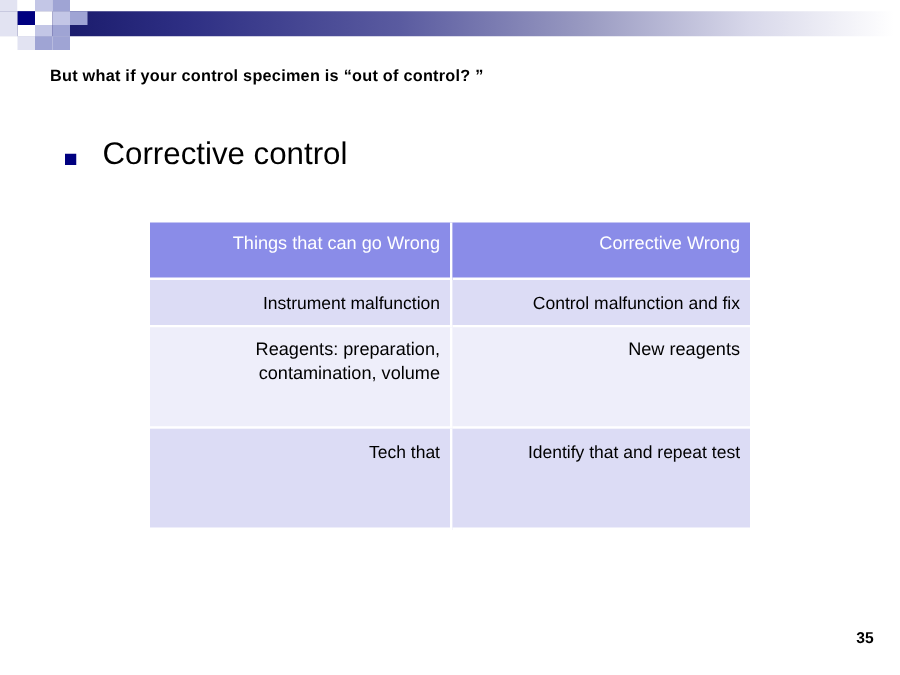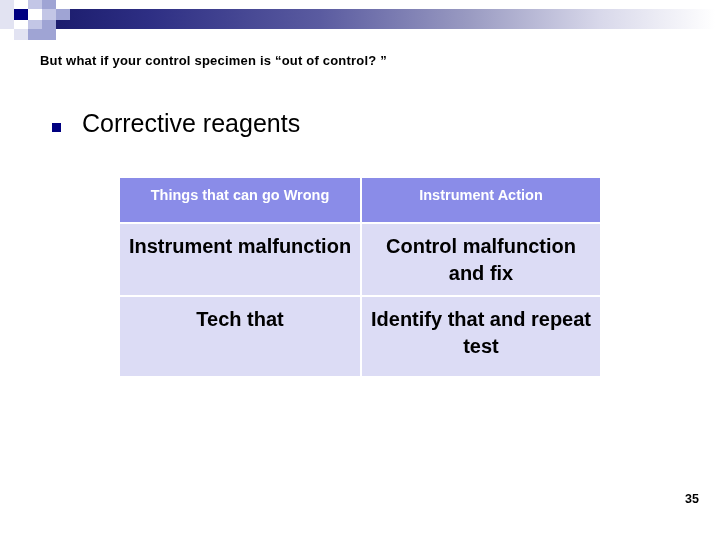--- a/index.html
+++ b/index.html
@@ -88,58 +88,58 @@
     left: 120px;
     top: 178px;
     width: 480px;
     border-collapse: separate;
     border-spacing: 0;
     table-layout: fixed;
   }
   #corrective-table td,
   #corrective-table th {
     vertical-align: top;
-    text-align: center;
+    text-align: right;
     padding: 9px 8px 8px 8px;
-    font-weight: bold;
+    font-weight: normal;
     border-right: 2px solid #ffffff;
     border-bottom: 2px solid #ffffff;
   }
   #corrective-table th:last-child,
   #corrective-table td:last-child {
     border-right: none;
   }
   .hdr-cell {
     background: #8a8ce8;
     color: #ffffff;
     font-size: 14.5px;
     height: 27px;
     padding-top: 9px;
     padding-bottom: 9px;
   }
   .row-a td {
     background: #dcdcf5;
     color: #000000;
-    font-size: 20px;
+    font-size: 14px;
   }
   .row-b td {
     background: #eeeefa;
     color: #000000;
     font-size: 14.5px;
   }
   .t-row  td { height: 62px; }
   .t-row2 td { height: 62px; }
   .t-row3 td { height: 70px; }
   .cell-line { line-height: 1.35; }
 
   
   #page-number {
     position: absolute;
     right: 21px;
-    bottom: 34px;
+    bottom: 23px;
     font-size: 12.5px;
     font-weight: bold;
     color: #000000;
   }
 </style>
 </head>
 <body>
 
 <div id="header-band">
   <div class="grad-bar"></div>
@@ -164,39 +164,43 @@
   <div class="sq sq-pale" style="left:14px; top:29px; width:14px; height:11px;"></div>
   <div class="sq sq-mid" style="left:42px; top:29px; width:14px; height:11px;"></div>
 
   <div class="sq sq-mid" style="left:28px; top:29px; width:14px; height:11px;"></div>
 </div>
 
 <div id="slide-title">But what if your control specimen is “out of control? ”</div>
 
 <div id="bullet-row">
   <div id="bullet-marker"></div>
-  <div id="bullet-text">Corrective reagents</div>
+  <div id="bullet-text">Corrective control</div>
 </div>
 
 <table id="corrective-table">
   <colgroup>
     <col style="width:242px;">
     <col style="width:238px;">
   </colgroup>
   <thead>
     <tr class="h-row">
       <th class="hdr-cell">Things that can go Wrong</th>
-      <th class="hdr-cell">Instrument Action</th>
+      <th class="hdr-cell">Corrective Wrong</th>
     </tr>
   </thead>
   <tbody>
     <tr class="row-a">
       <td class="cell-line">Instrument malfunction</td>
       <td class="cell-line">Control malfunction and fix</td>
     </tr>
+    <tr class="row-b t-row">
+      <td class="cell-line">Reagents: preparation, contamination, volume</td>
+      <td class="cell-line">New reagents</td>
+    </tr>
     <tr class="row-a t-row2">
       <td class="cell-line">Tech that</td>
       <td class="cell-line">Identify that and repeat test</td>
     </tr>
   </tbody>
 </table>
 
 <div id="page-number">35</div>
 
 </body></html>

